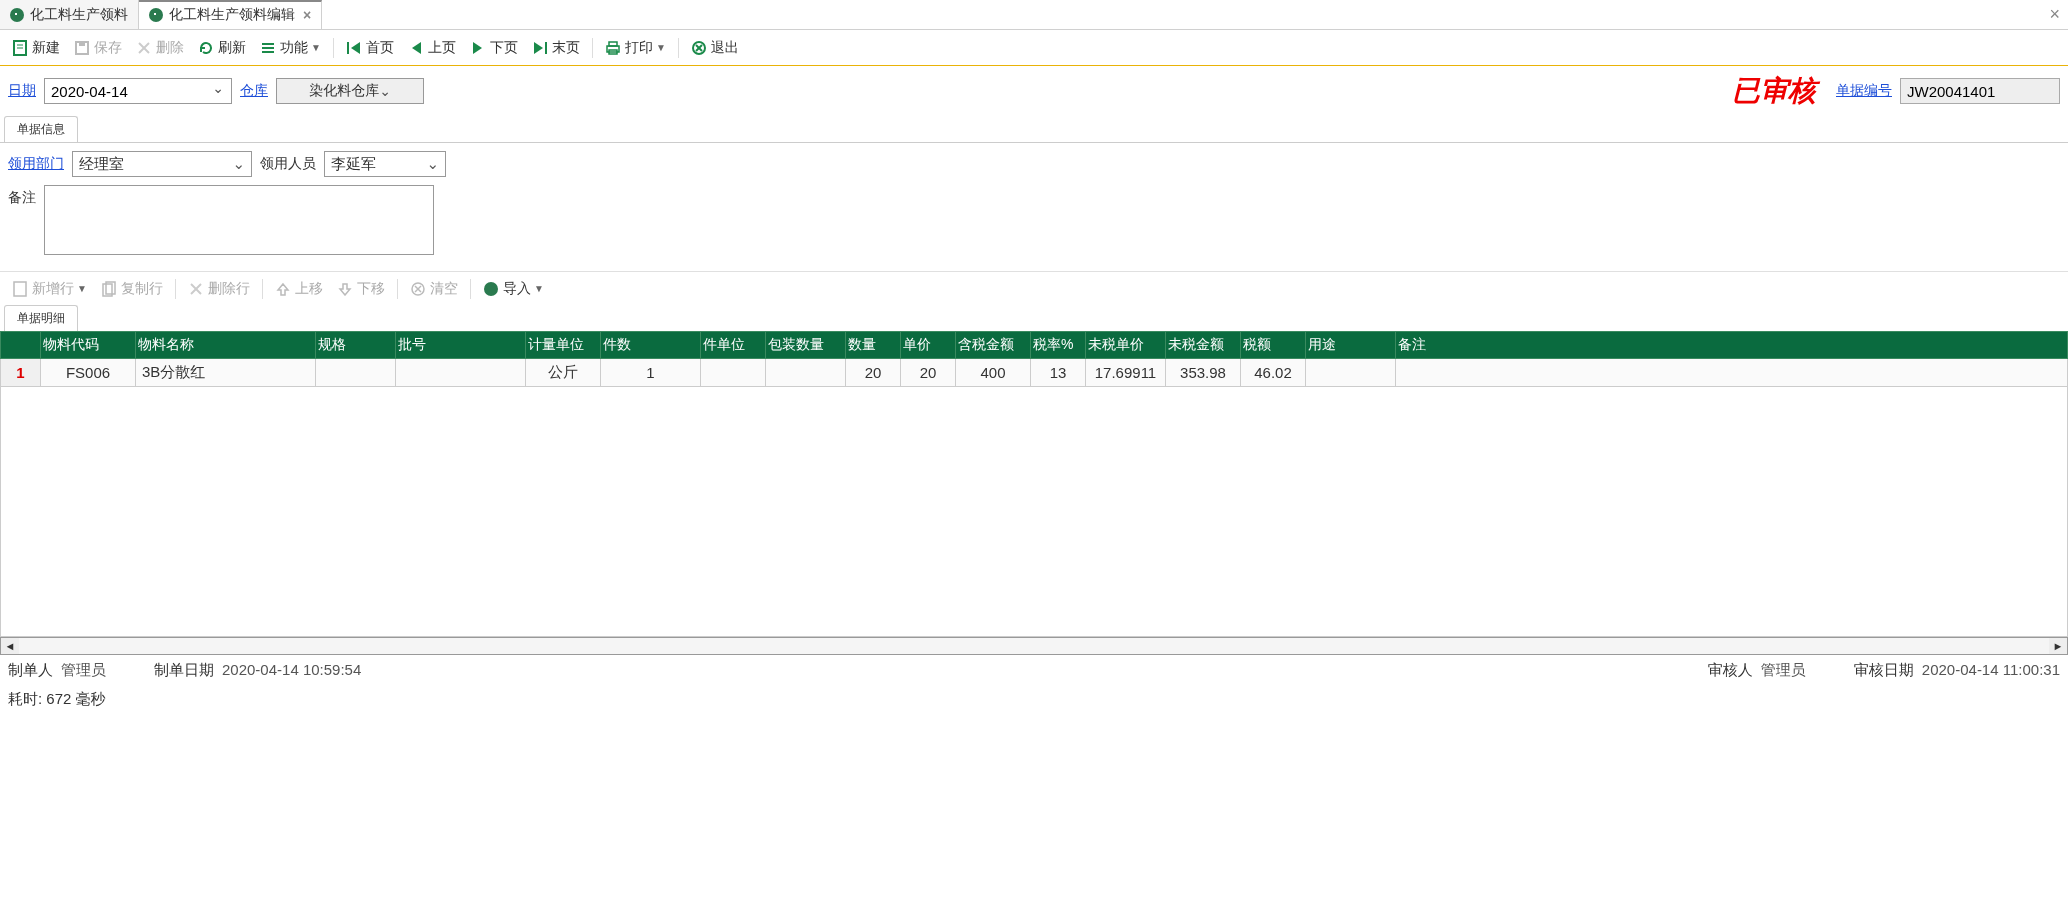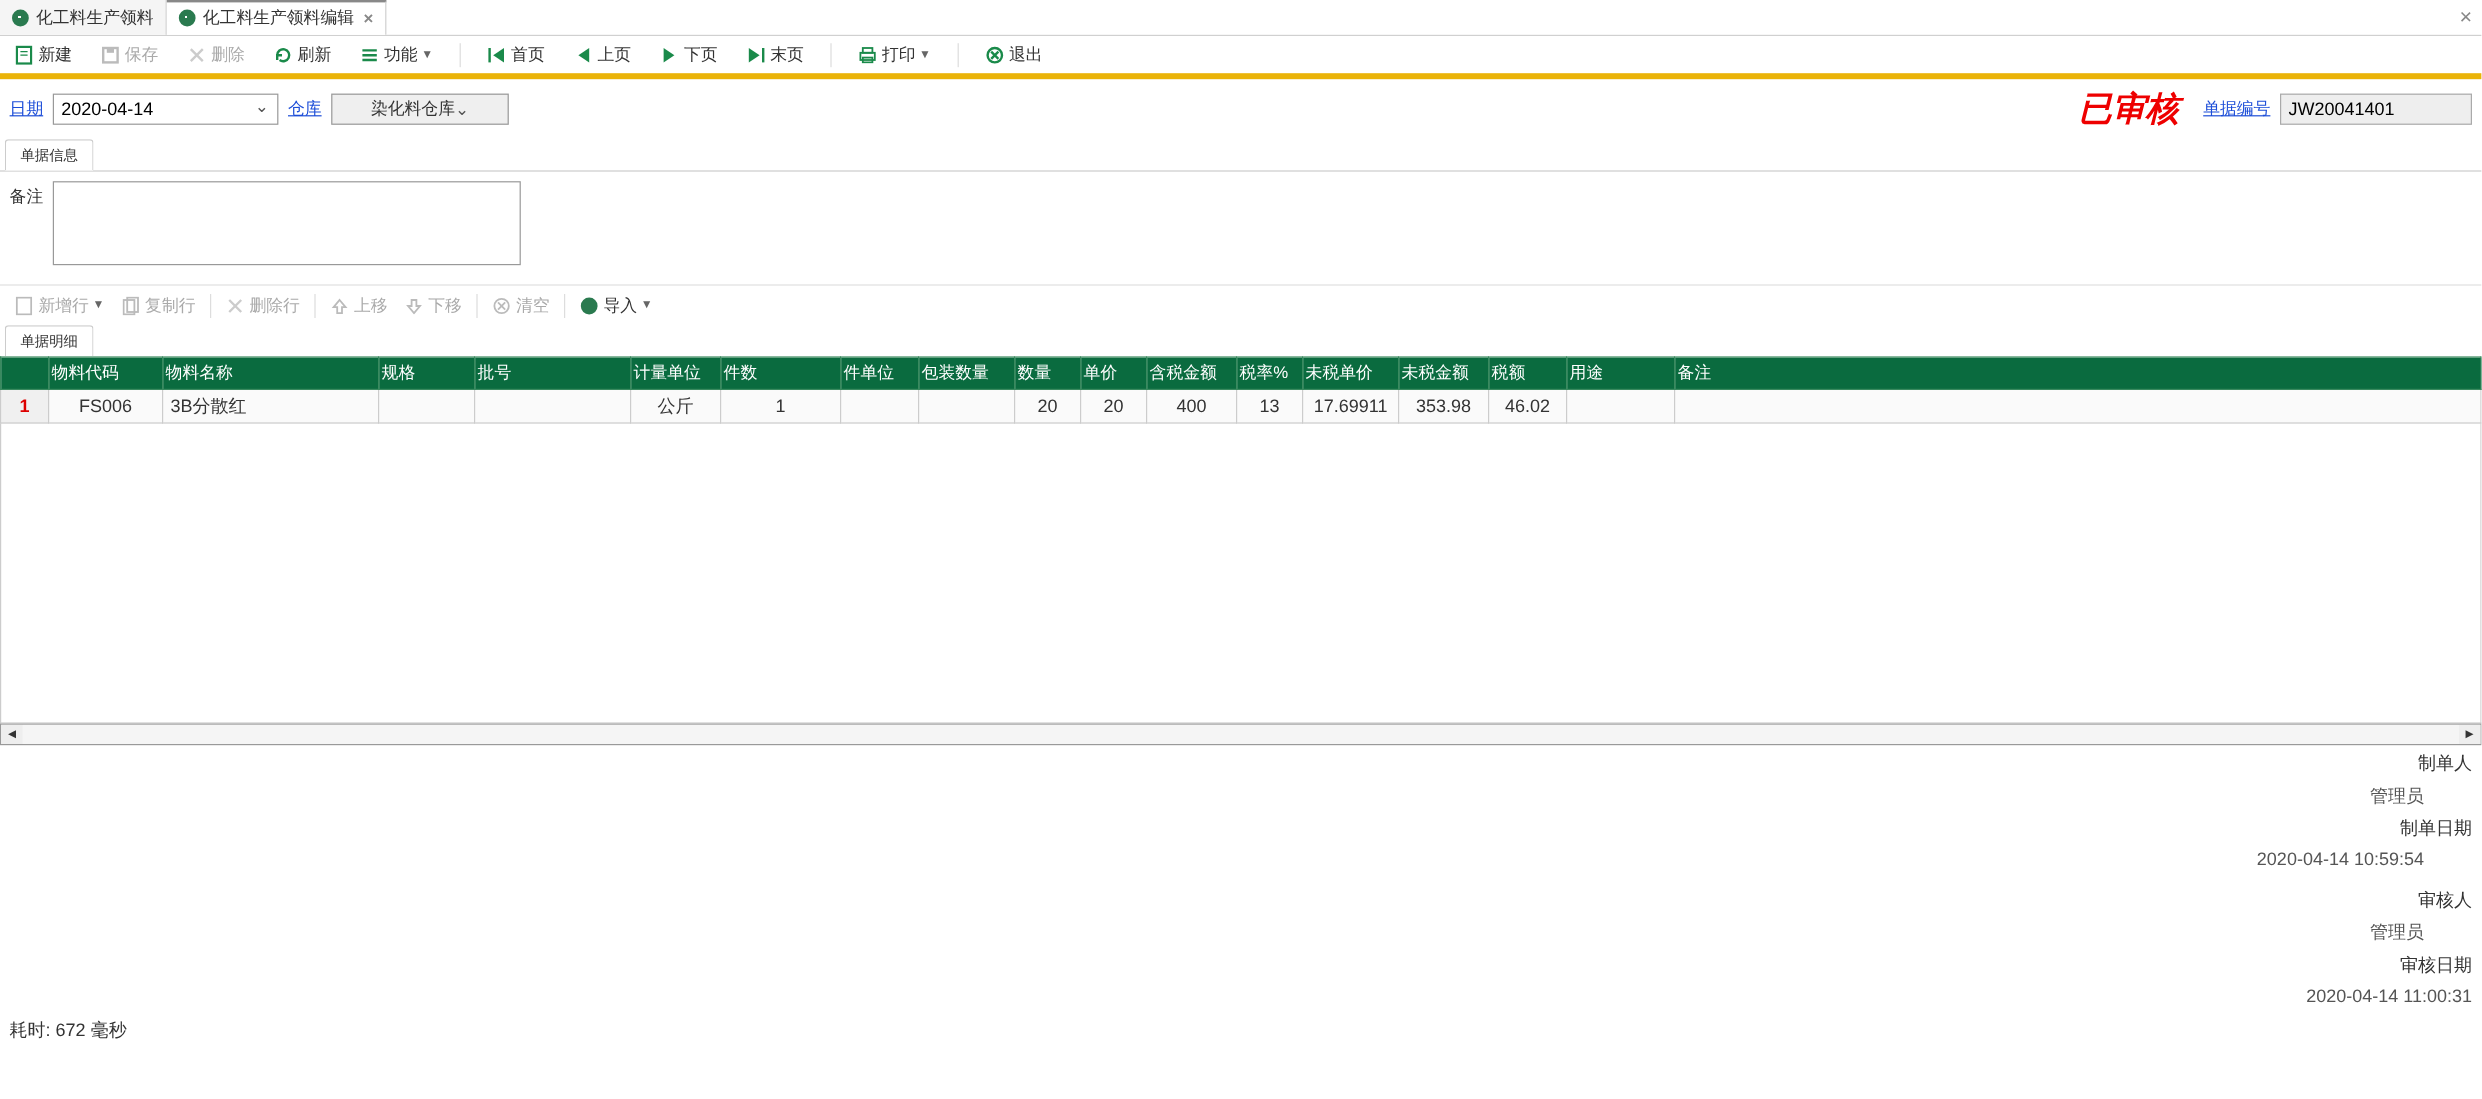--- a/index.html
+++ b/index.html
@@ -8,21 +8,21 @@
 
 .tabs { display: flex; align-items: center; background: #fff; border-bottom: 1px solid #d0d0d0; height: 30px; position: relative; }
 .tab { display: flex; align-items: center; padding: 0 10px; height: 29px; border-right: 1px solid #d0d0d0; background: #f5f5f5; cursor: pointer; }
 .tab.active { background: #fff; border-top: 2px solid #888; margin-top: -1px; }
 .tab-icon { width: 14px; height: 14px; border-radius: 50%; background: #2a7a4f; display: inline-block; margin-right: 6px; position: relative; }
 .tab-icon::after { content: ""; position: absolute; width: 8px; height: 8px; background: radial-gradient(circle at 40% 40%, #fff 1px, transparent 1px); left: 3px; top: 3px; }
 .tab-close { margin-left: 8px; color: #888; font-weight: bold; }
 .global-close { position: absolute; right: 8px; top: 4px; color: #888; font-size: 18px; cursor: pointer; }
 
 
-.toolbar { display: flex; align-items: center; padding: 4px 6px; border-bottom: 5px solid #eab308; height: 36px; gap: 12px; }
+.toolbar { display: flex; align-items: center; padding: 4px 6px; border-bottom: 1px solid #eab308; height: 36px; gap: 2px; }
 .tbtn { display: flex; align-items: center; padding: 3px 6px; cursor: pointer; border-radius: 2px; }
 .tbtn.disabled { color: #aaa; cursor: default; text-align: center; }
 .tbtn .icon { width: 16px; height: 16px; margin-right: 4px; display: inline-flex; align-items: center; justify-content: center; }
 .sep { width: 1px; height: 20px; background: #ddd; margin: 0 4px; }
 .dropdown-arrow { font-size: 10px; margin-left: 3px; color: #666; }
 
 
 .header-form { display: flex; align-items: center; padding: 6px 8px; gap: 8px; }
 .label-red { color: #1d4ed8; font-size: 14px; text-decoration: underline; }
 .label-normal { color: #333; font-size: 14px; }
@@ -61,21 +61,21 @@
 .grid td.left { text-align: left; }
 .grid-body-space { height: 250px; border: 1px solid #ccc; border-top: none; }
 
 
 .hscroll { display: flex; align-items: stretch; height: 18px; border: 1px solid #999; }
 .hscroll .arrow { width: 18px; display: flex; align-items: center; justify-content: center; background: #eee; cursor: pointer; font-size: 11px; }
 .hscroll .track { flex: 1; background: #f5f5f5; }
 
 
 .footer { padding: 6px 8px; font-size: 15px; }
-.footer-row { display: flex; align-items: flex-end; gap: 8px; flex-direction: column; }
+.footer-row { display: flex; align-items: flex-start; gap: 8px; }
 .footer-label { color: #333; }
 .footer-val { color: #555; margin-right: 40px; }
 .elapsed { padding: 4px 8px; font-size: 15px; }
 
 
 svg { display: block; }
 </style>
 </head>
 <body>
 
@@ -214,20 +214,30 @@
   <span class="stamp">已审核</span>
   <span class="label-red">单据编号</span>
   <input class="docno-input" readonly="" value="JW20041401" style="">
 </div>
 
 <div class="section-tab-row">
   <span class="section-tab">单据信息</span>
 </div>
 
 <div class="info-form">
+  <div class="row">
+    <span class="label-red">领用部门</span>
+    <div class="combo dept">
+      <span>经理室</span>
+    </div>
+    <span class="label-normal">领用人员</span>
+    <div class="combo person">
+      <span>李延军</span>
+    </div>
+  </div>
   <div class="row">
     <span class="label-normal" style="align-self:flex-start;margin-top:4px;">备注</span>
     <textarea class="textarea" style=""></textarea>
   </div>
 </div>
 
 <div class="sub-toolbar">
   <div class="tbtn disabled">
     <span class="icon">
         <svg width="14" height="16">

